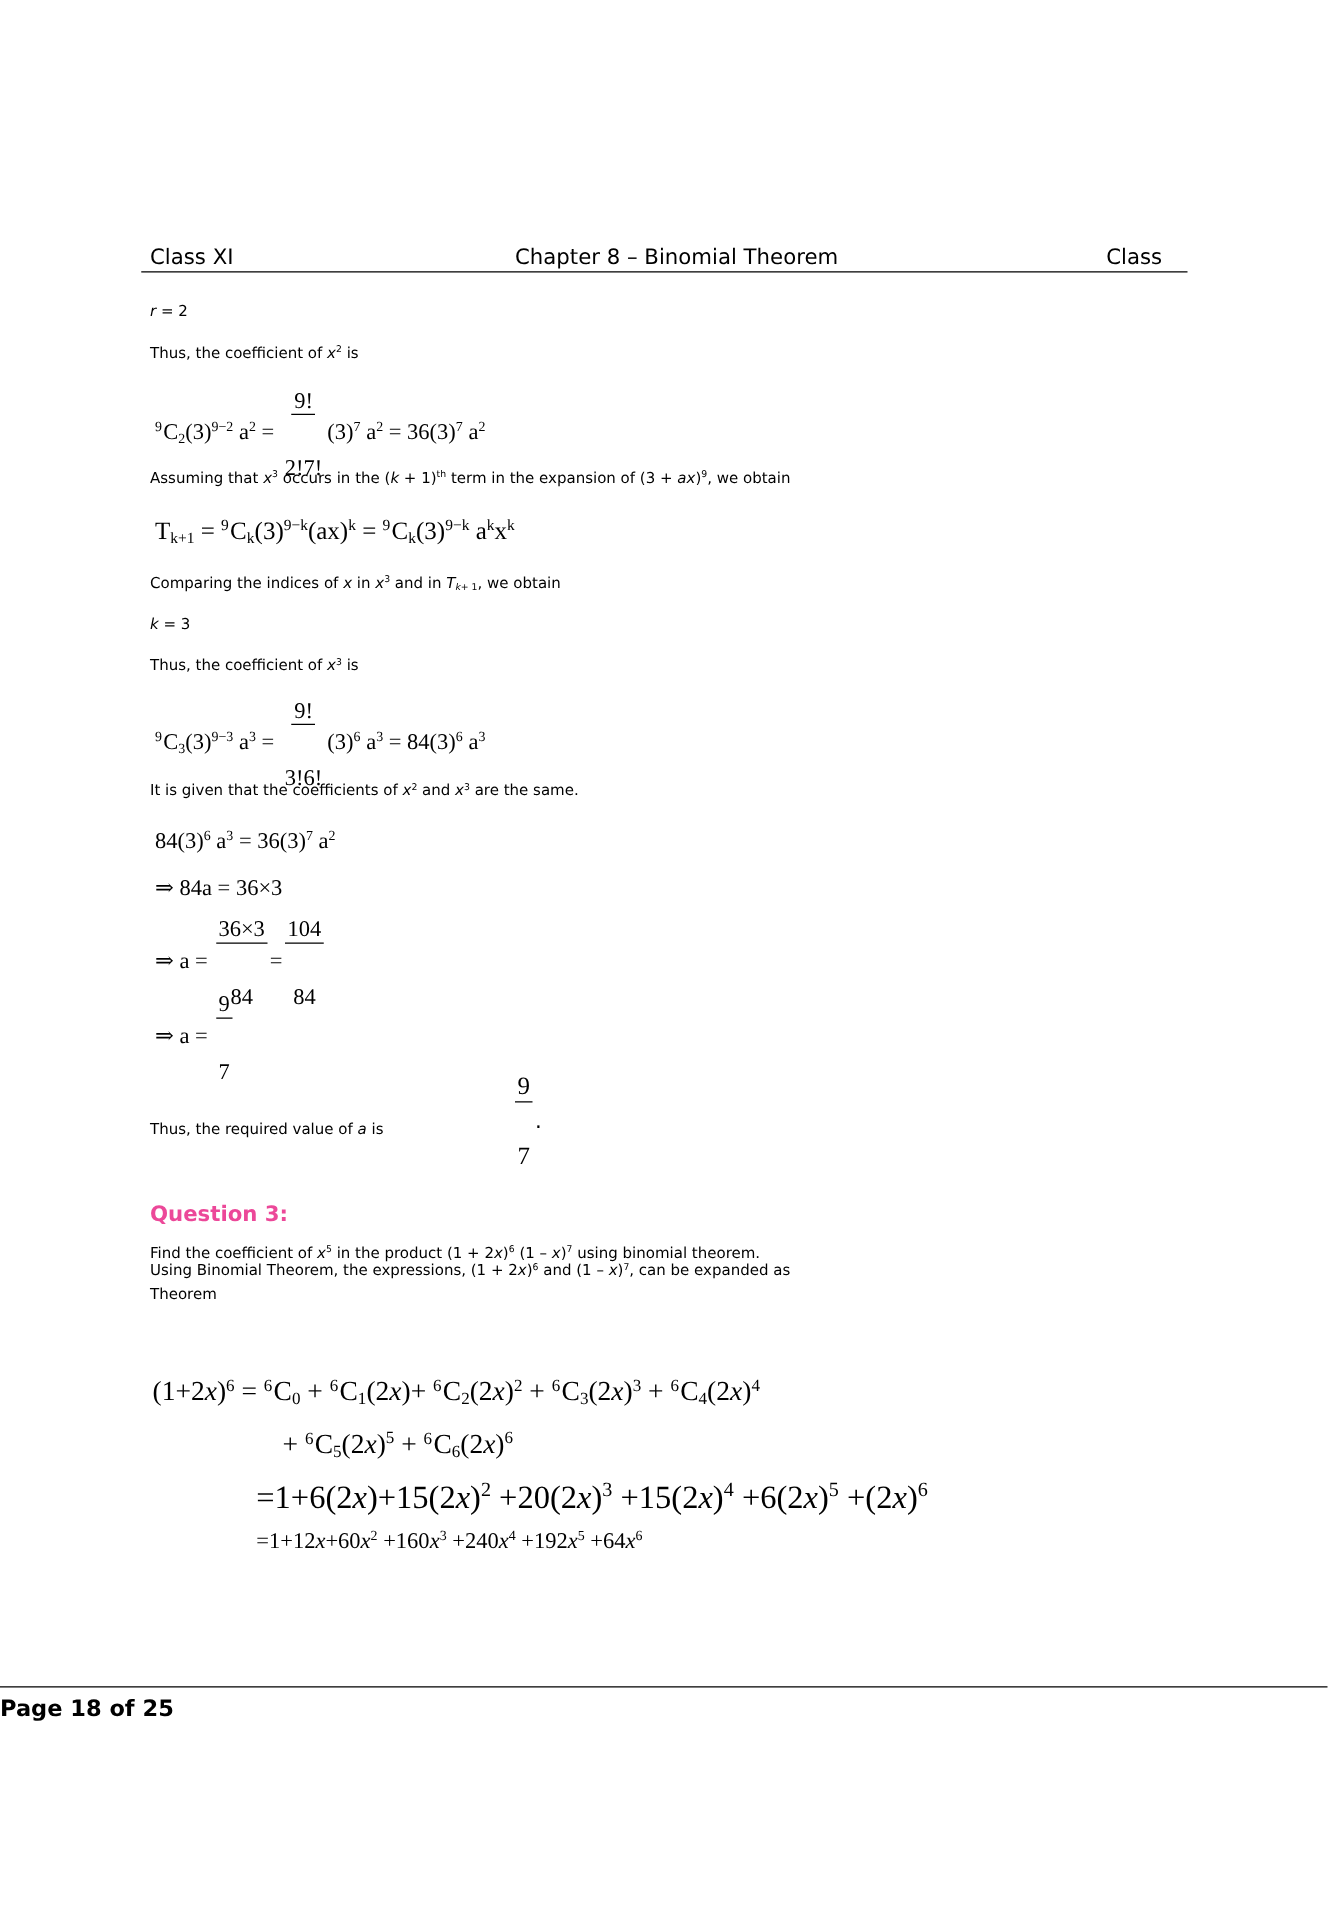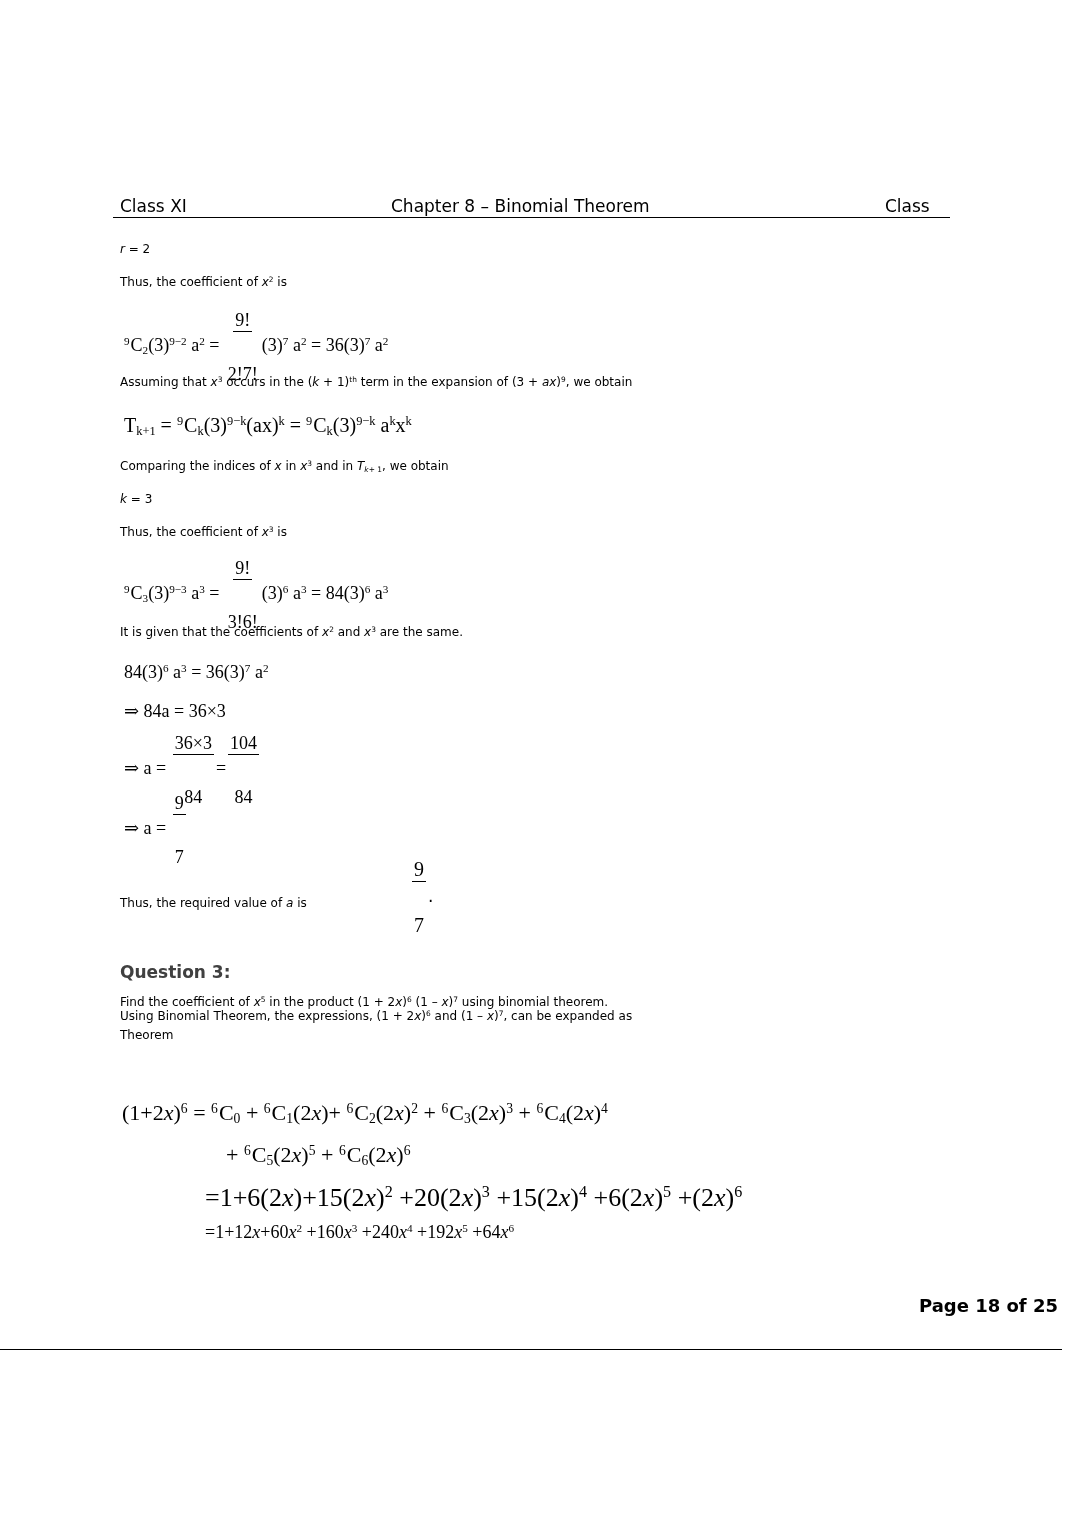--- a/index.html
+++ b/index.html
@@ -12,30 +12,30 @@
   .txt { font-size: 12px; left: 120px; }
   .math { font-family: "Liberation Serif", "DejaVu Serif", serif; font-size: 18px; }
   sup { font-size: 0.62em; vertical-align: 0.55em; line-height: 0; }
   sub { font-size: 0.62em; vertical-align: -0.25em; line-height: 0; }
   .pre { font-size: 0.62em; vertical-align: 0.55em; line-height: 0; margin-right: 1px; }
   i { font-style: italic; }
   .frac { display: inline-flex; flex-direction: column; align-items: center; vertical-align: middle;
           line-height: 1.15; margin: 0 2px; }
   .frac .num { border-bottom: 1px solid #000; padding: 0 2px; }
   .frac .den { padding: 0 2px; margin-top: 32px; }
-  .q { color: #404040; font-weight: bold; font-size: 17px; left: 120px; top: 962px; }
+  .q { color: #ec4899; font-weight: bold; font-size: 17px; left: 120px; top: 962px; }
   .foot-line { position: absolute; left: 0; top: 1349px; width: 1062px; height: 0;
                border-top: 1.5px solid #000; }
-  .foot { font-weight: bold; font-size: 18px; top: 1295px; left: 0; width: 1058px; text-align: right; }
+  .foot { font-weight: bold; font-size: 18px; top: 1357px; left: 0; width: 1058px; text-align: left; }
 </style>
 </head>
 <body>
 
 <div class="abs hdr" style="left:120px">Class XI</div>
-<div class="abs hdr" style="left:391px">Chapter 8 – Binomial Theorem</div>
+<div class="abs hdr" style="left:412px">Chapter 8 – Binomial Theorem</div>
 <div class="abs hdr" style="left:885px">Class</div>
 <div class="hdr-line"></div>
 
 <div class="abs txt" style="top:242px"><i>r</i> = 2</div>
 <div class="abs txt" style="top:275px">Thus, the coefficient of <i>x</i><sup>2</sup> is</div>
 
 <div class="abs math" style="left:124px; top:310px">
   <span class="pre">9</span>C<sub>2</sub>(3)<sup>9−2</sup> a<sup>2</sup> =
   <span class="frac">
       <span class="num">9!</span>

